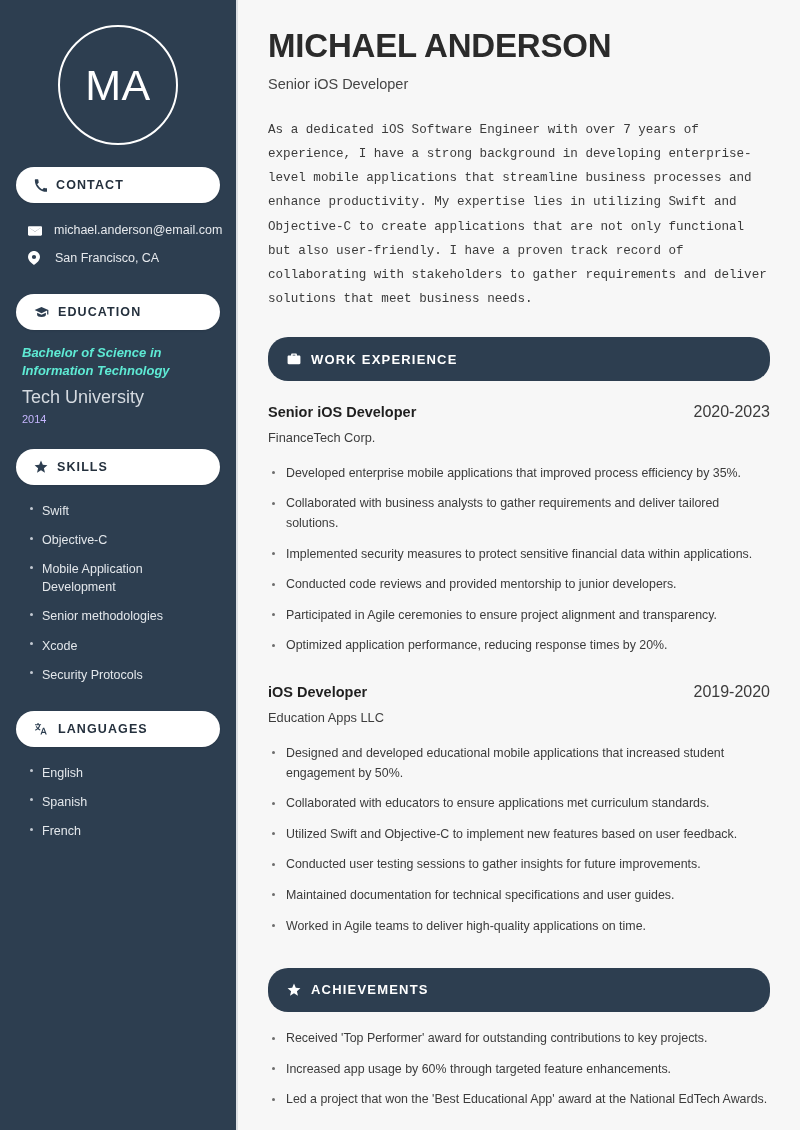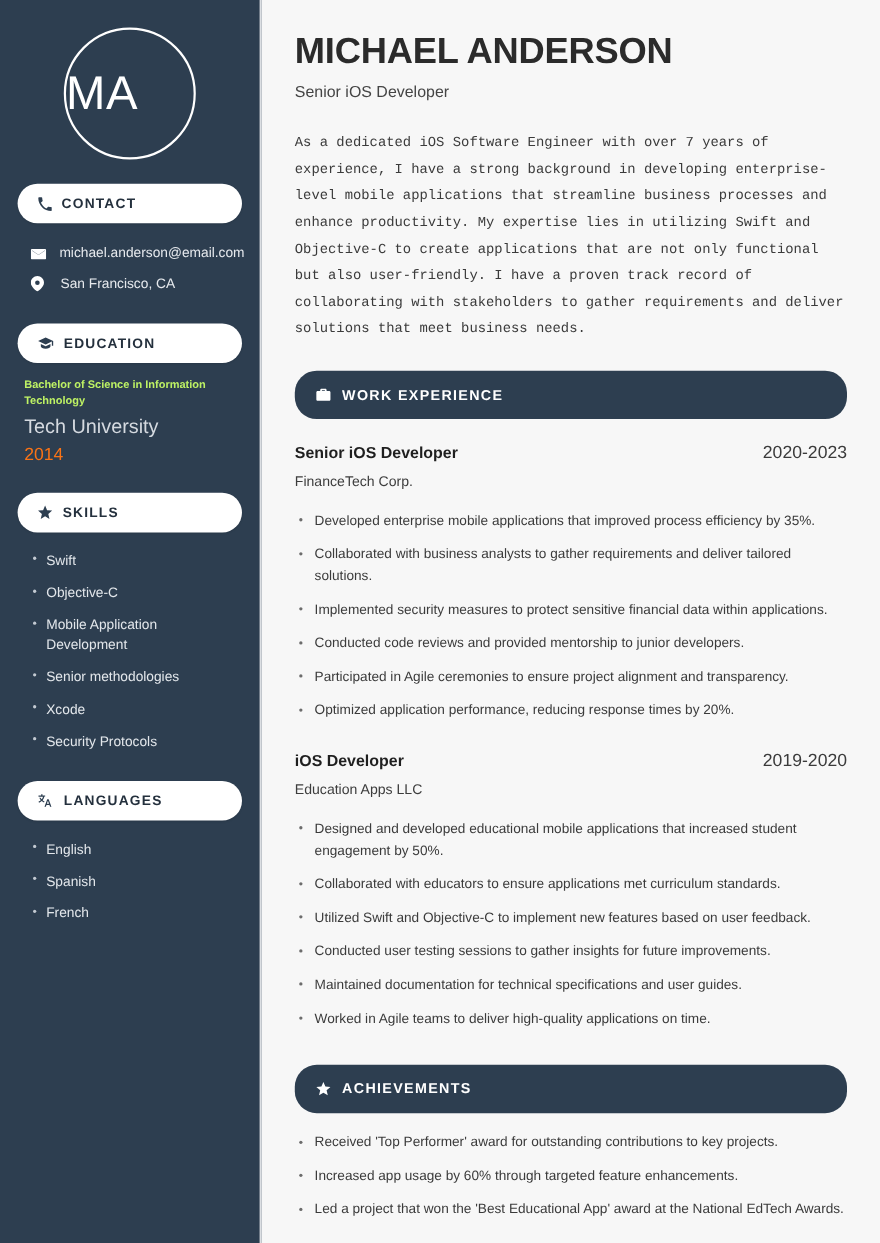--- a/index.html
+++ b/index.html
@@ -36,20 +36,21 @@
     justify-content: center;
     padding-top: 25px;
   }
   .avatar {
     width: 120px;
     height: 120px;
     border-radius: 50%;
     border: 2px solid #ffffff;
     display: flex;
     align-items: center;
+    justify-content: center;
   }
   .avatar-initials {
     color: #ffffff;
     font-size: 43px;
     font-weight: 400;
     letter-spacing: 0.5px;
     line-height: 1;
   }
 
   
@@ -68,35 +69,36 @@
   .pill-label {
     color: #24303d;
     font-size: 12.5px;
     font-weight: 700;
     letter-spacing: 1.1px;
   }
 
   .side-block { padding: 0 6px; }
 
   .edu-degree {
-    color: #bef264;
-    font-size: 10px;
+    color: #5eead4;
+    font-size: 13px;
     font-weight: 700;
     line-height: 1.42;
     margin-top: 14px;
+    font-style: italic;
   }
   .edu-school {
     color: #d5dae0;
     font-size: 18px;
     line-height: 1.5;
     margin-top: 3px;
   }
   .edu-year {
-    color: #f97316;
-    font-size: 16px;
+    color: #c4b5fd;
+    font-size: 11px;
     line-height: 1.5;
   }
 
   .contact-list { margin-top: 14px; }
   .contact-row {
     display: flex;
     align-items: center;
     gap: 12px;
     padding: 5px 0 5px 6px;
   }

